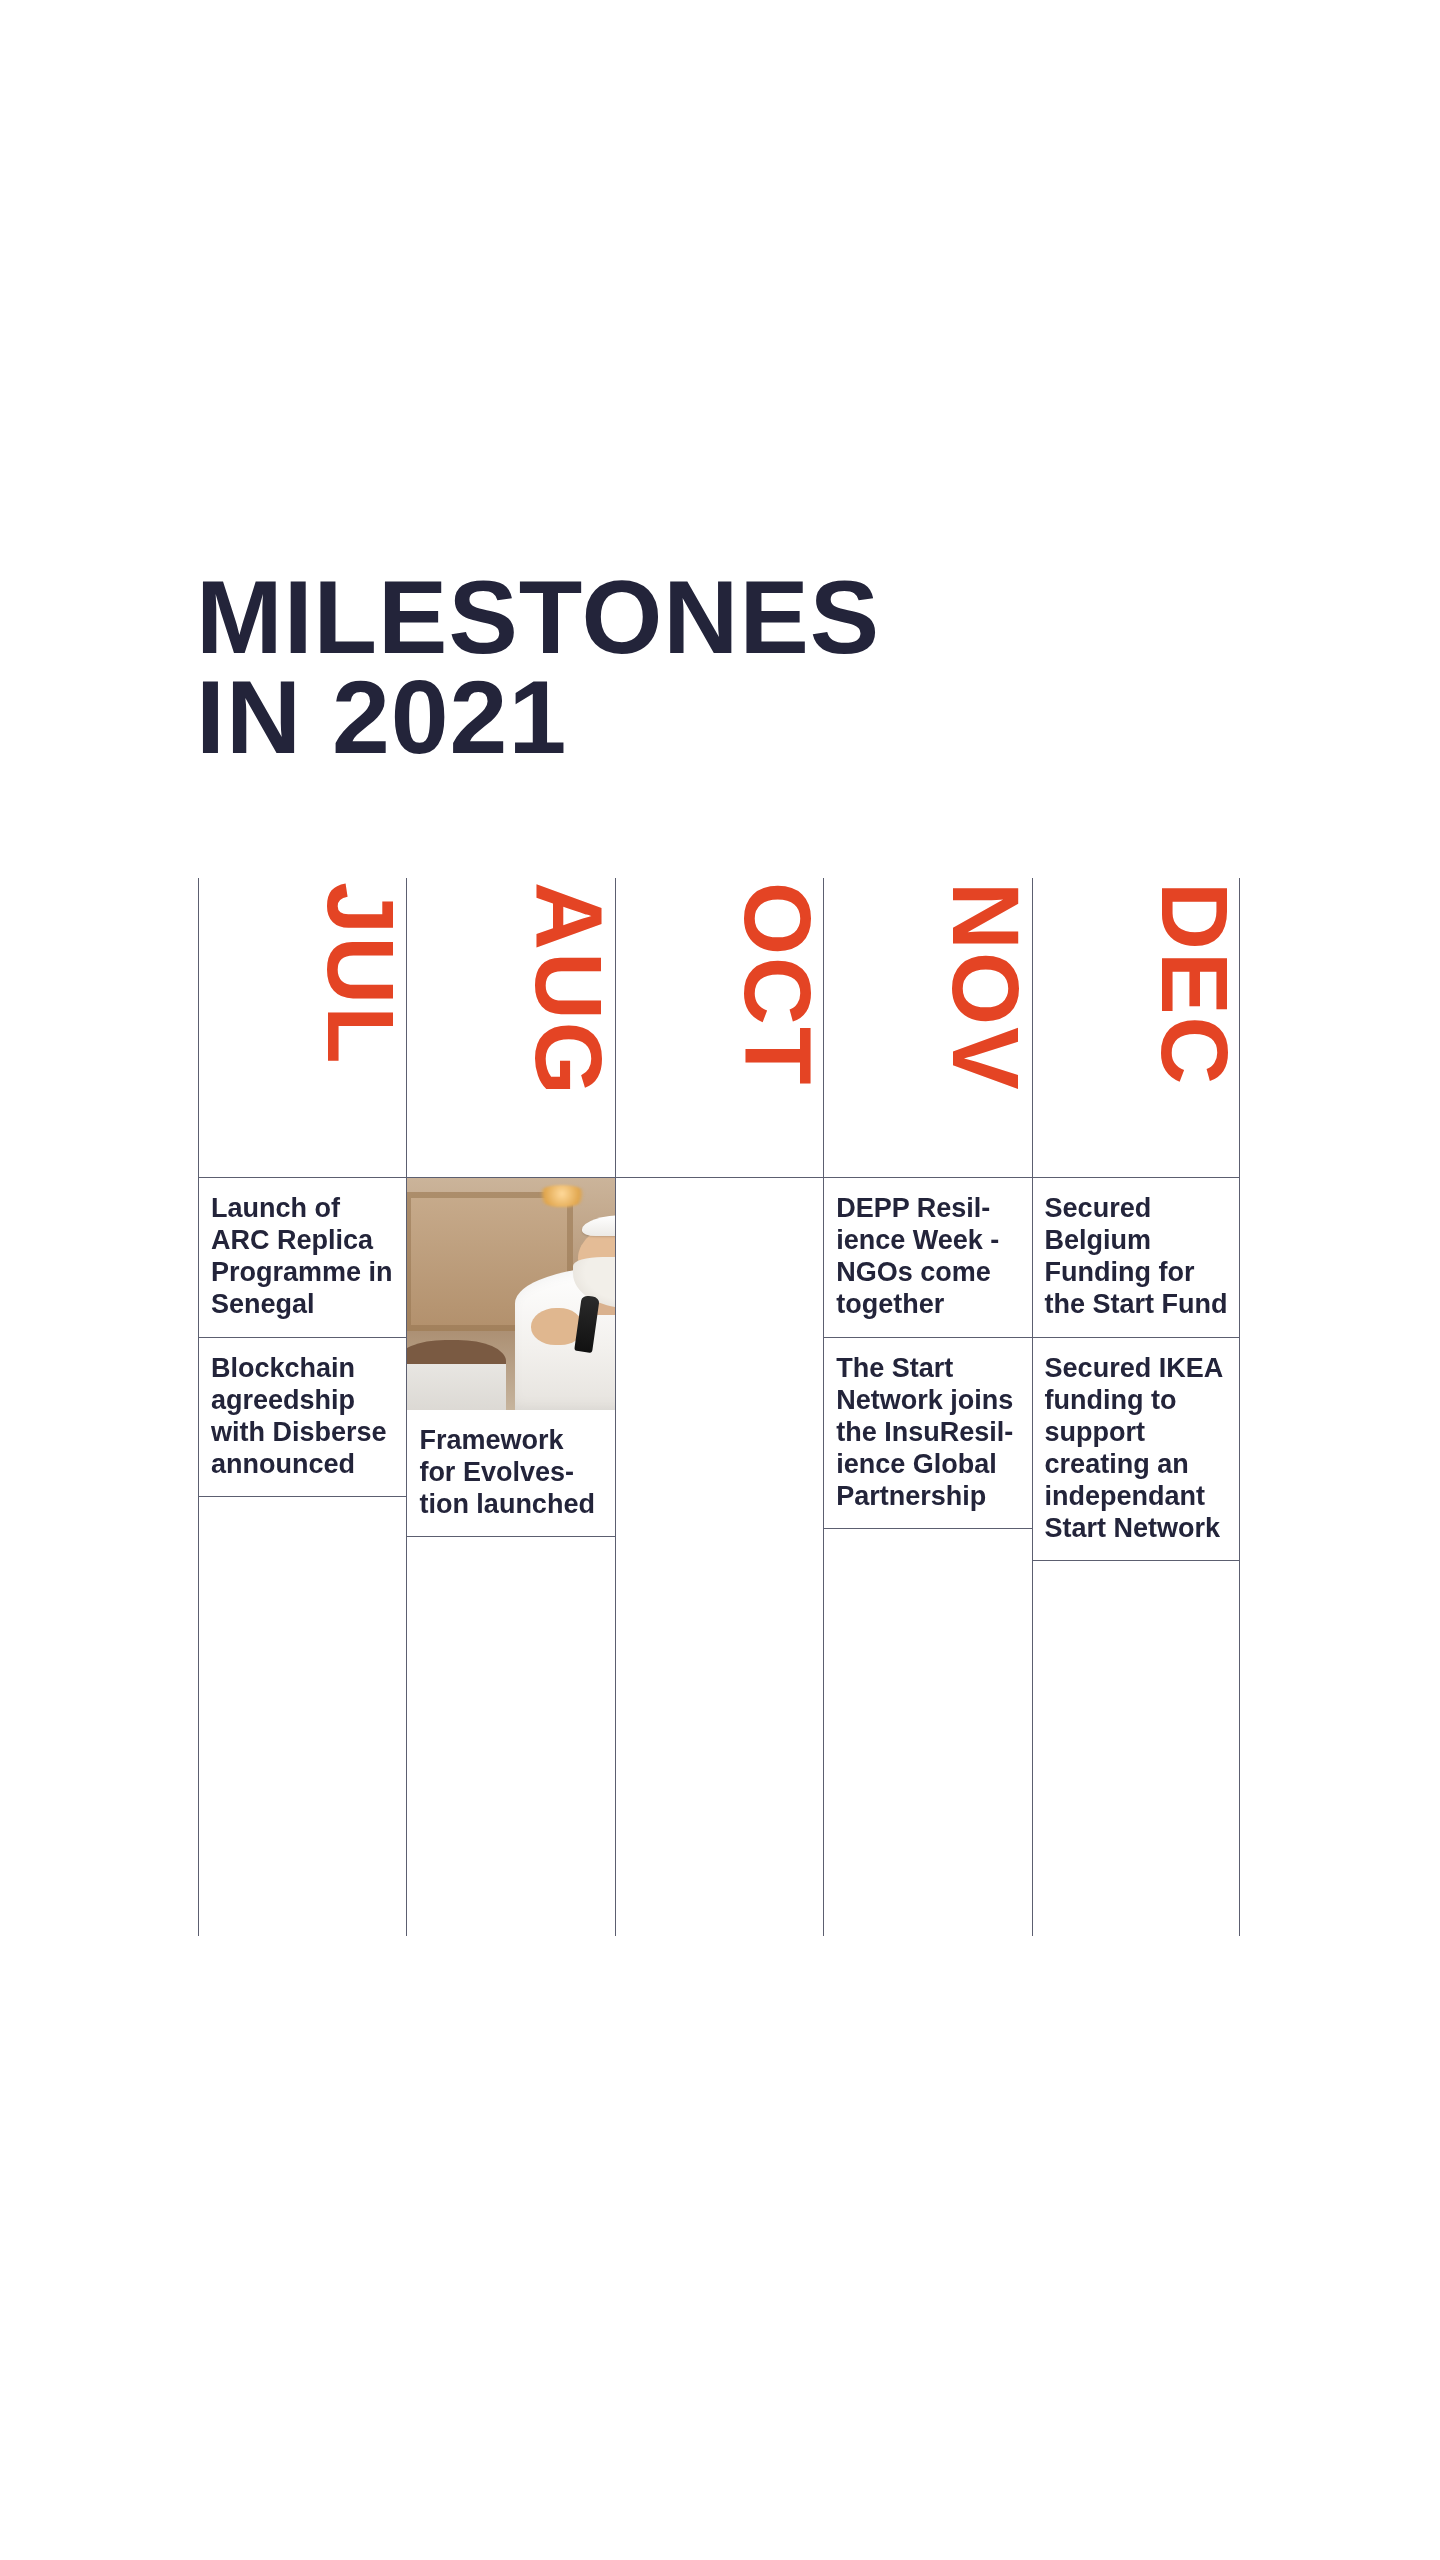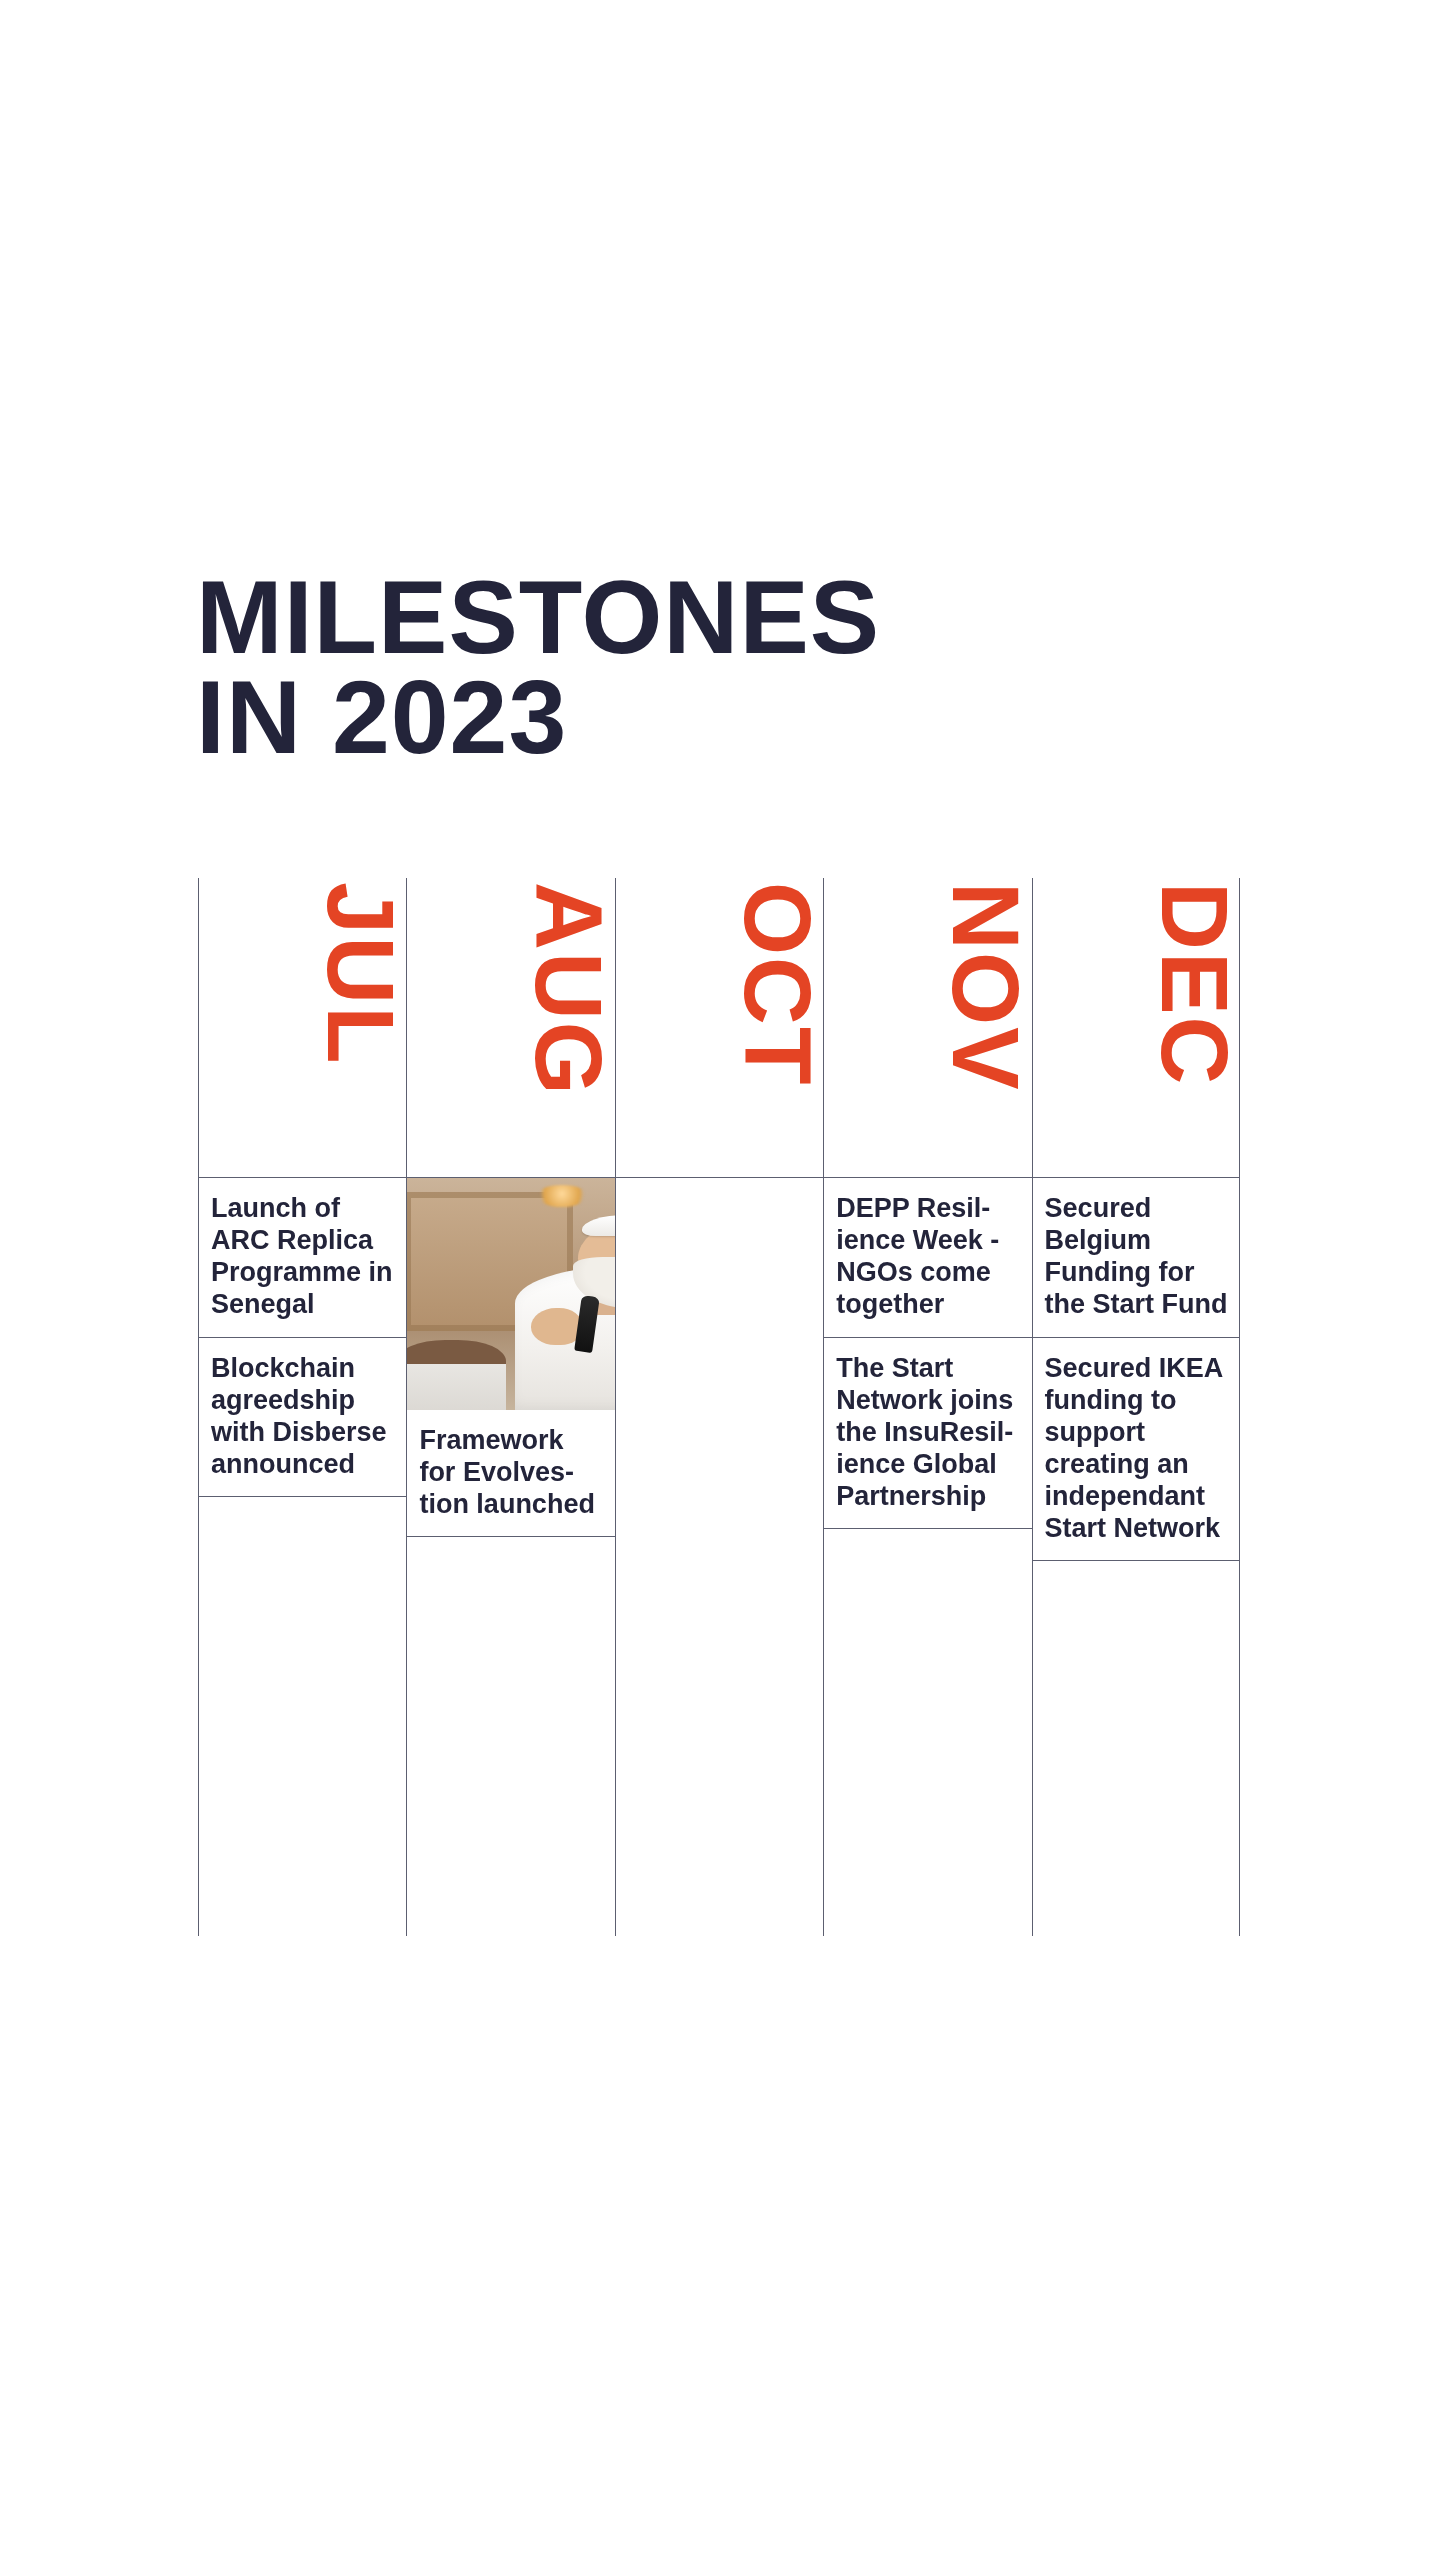--- a/index.html
+++ b/index.html
@@ -200,21 +200,21 @@
     border-radius: 50% 45% 42% 48%;
   }
 </style>
 </head>
 <body>
 
 <div id="page">
 
   <div class="title-block">
     <div class="title-line">MILESTONES</div>
-    <div class="title-line">IN 2023</div>
+    <div class="title-line">IN 2021</div>
   </div>
 
   <div class="timeline">
 
     <div class="month-col">
       <div class="month-head">
         <div class="month-label">JUL</div>
       </div>
       <div class="month-body">
         <div class="cell">Launch of ARC Replica Pro­gramme in Senegal</div>

